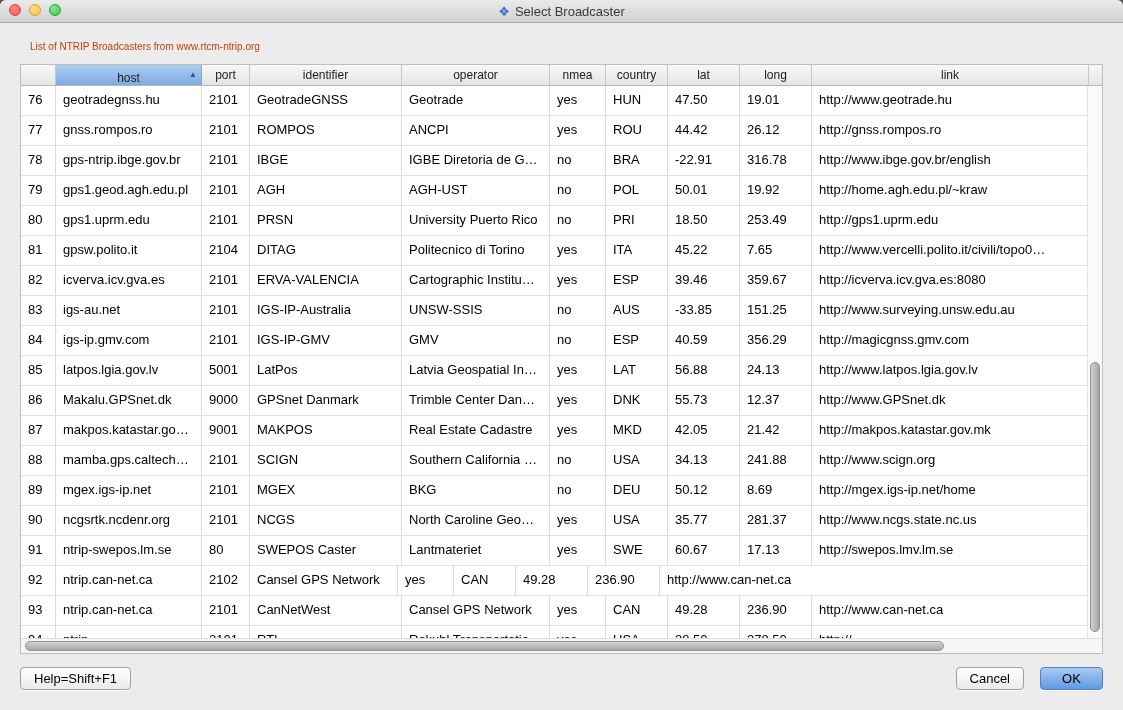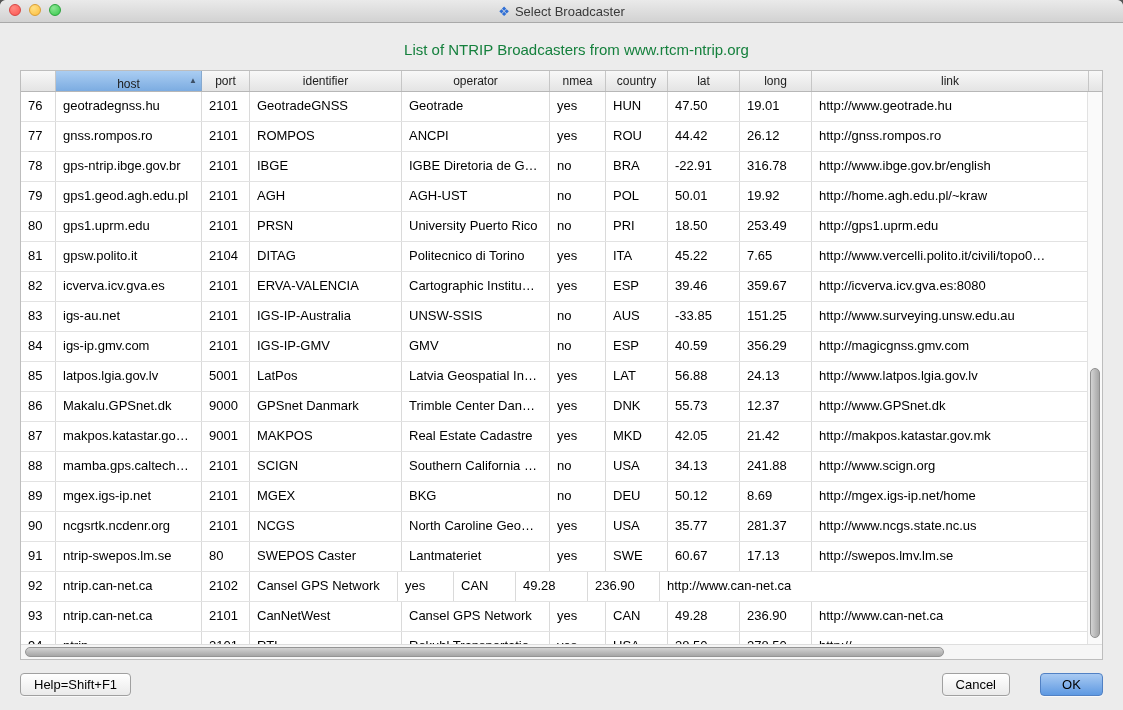--- a/index.html
+++ b/index.html
@@ -10,21 +10,21 @@
   .titlebar{flex:0 0 22px;height:22px;background:linear-gradient(#eaeaea,#d2d2d2);border-bottom:1px solid #a9a9a9;position:relative;border-radius:6px 6px 0 0;}
   .traffic{position:absolute;left:9px;top:4px;display:flex;gap:8px;}
   .light{width:12px;height:12px;border-radius:50%;box-sizing:border-box;display:inline-block;}
   .light.red{background:radial-gradient(circle at 35% 30%,#ff8a82,#fc5551);border:1px solid #d64541;}
   .light.yellow{background:radial-gradient(circle at 35% 30%,#ffe084,#fdbd3e);border:1px solid #d99e33;}
   .light.green{background:radial-gradient(circle at 35% 30%,#8ce694,#35c84a);border:1px solid #2aa33c;}
   .title-wrap{position:absolute;left:0;right:0;top:0;height:22px;display:flex;align-items:center;justify-content:center;gap:5px;font-size:13px;color:#393939;}
   .app-icon{color:#2f6fd6;font-size:13px;line-height:1;}
 
   
-  .heading{margin:18px 0 12px 30px;font-size:15px;color:#15803d;text-align:center;}
+  .heading{margin:18px 0 12px 30px;font-size:10px;color:#c2410c;}
 
   
   .table-wrap{position:relative;margin-left:20px;width:1083px;height:590px;border:1px solid #bdbdbd;background:#fff;box-sizing:border-box;}
   .theader{display:flex;height:21px;background:linear-gradient(#f8f8f8,#e4e4e4);border-bottom:1px solid #b7b7b7;box-sizing:border-box;}
   .hcell{position:relative;display:flex;align-items:center;justify-content:center;font-size:12px;color:#1c1c1c;border-right:1px solid #c6c6c6;box-sizing:border-box;white-space:nowrap;overflow:hidden;}
   .hcell.sorted{background:linear-gradient(#aacdf2,#7cace1);border-right-color:#86a9cf;}
   .sort-arrow{position:absolute;right:4px;top:6px;font-size:8px;line-height:1;color:#3c4f66;}
   .tbody{position:absolute;top:21px;left:0;width:1068px;height:552px;overflow:hidden;}
   .trow{display:flex;height:30px;border-bottom:1px solid #e2e2e2;box-sizing:border-box;background:#fff;}
   .tcell{font-size:13px;color:#000;line-height:28px;padding:0 7px;border-right:1px solid #dadada;box-sizing:border-box;white-space:nowrap;overflow:hidden;}
@@ -43,21 +43,21 @@
   
   .vscroll{position:absolute;top:21px;right:0;width:15px;bottom:15px;background:#fafafa;border-left:1px solid #e2e2e2;box-sizing:border-box;}
   .vthumb{position:absolute;left:2px;right:2px;top:50%;height:49%;border-radius:6px;background:linear-gradient(to right,#d3d3d3,#a6a6a6);border:1px solid #8f8f8f;box-sizing:border-box;}
   .hscroll{position:absolute;left:0;right:0;bottom:0;height:15px;background:#f6f6f6;border-top:1px solid #dedede;box-sizing:border-box;}
   .hthumb{position:absolute;top:2px;height:10px;left:4px;width:85%;border-radius:6px;background:linear-gradient(#d3d3d3,#a6a6a6);border:1px solid #949494;box-sizing:border-box;}
 
   
   .footer{display:flex;align-items:center;margin:13px 20px 0 20px;}
   .spacer{flex:1;}
   .btn{height:23px;padding:0 13px;font-size:13px;color:#000;border-radius:4px;border:1px solid #a0a0a0;background:linear-gradient(#ffffff,#eaeaea);box-shadow:0 1px 0 rgba(255,255,255,.7);box-sizing:border-box;font-family:"Liberation Sans",sans-serif;}
-  .btn.cancel{margin-right:30px;min-width:67px;text-align:center;}
+  .btn.cancel{margin-right:16px;min-width:67px;text-align:center;}
   .btn.default{background:linear-gradient(#a9caf2,#5e99e2);border-color:#5181c4;min-width:63px;}
 </style>
 </head>
 <body>
 
 <div class="window">
   <div class="titlebar">
     <div class="traffic">
       <span class="light red"></span>
       <span class="light yellow"></span>

